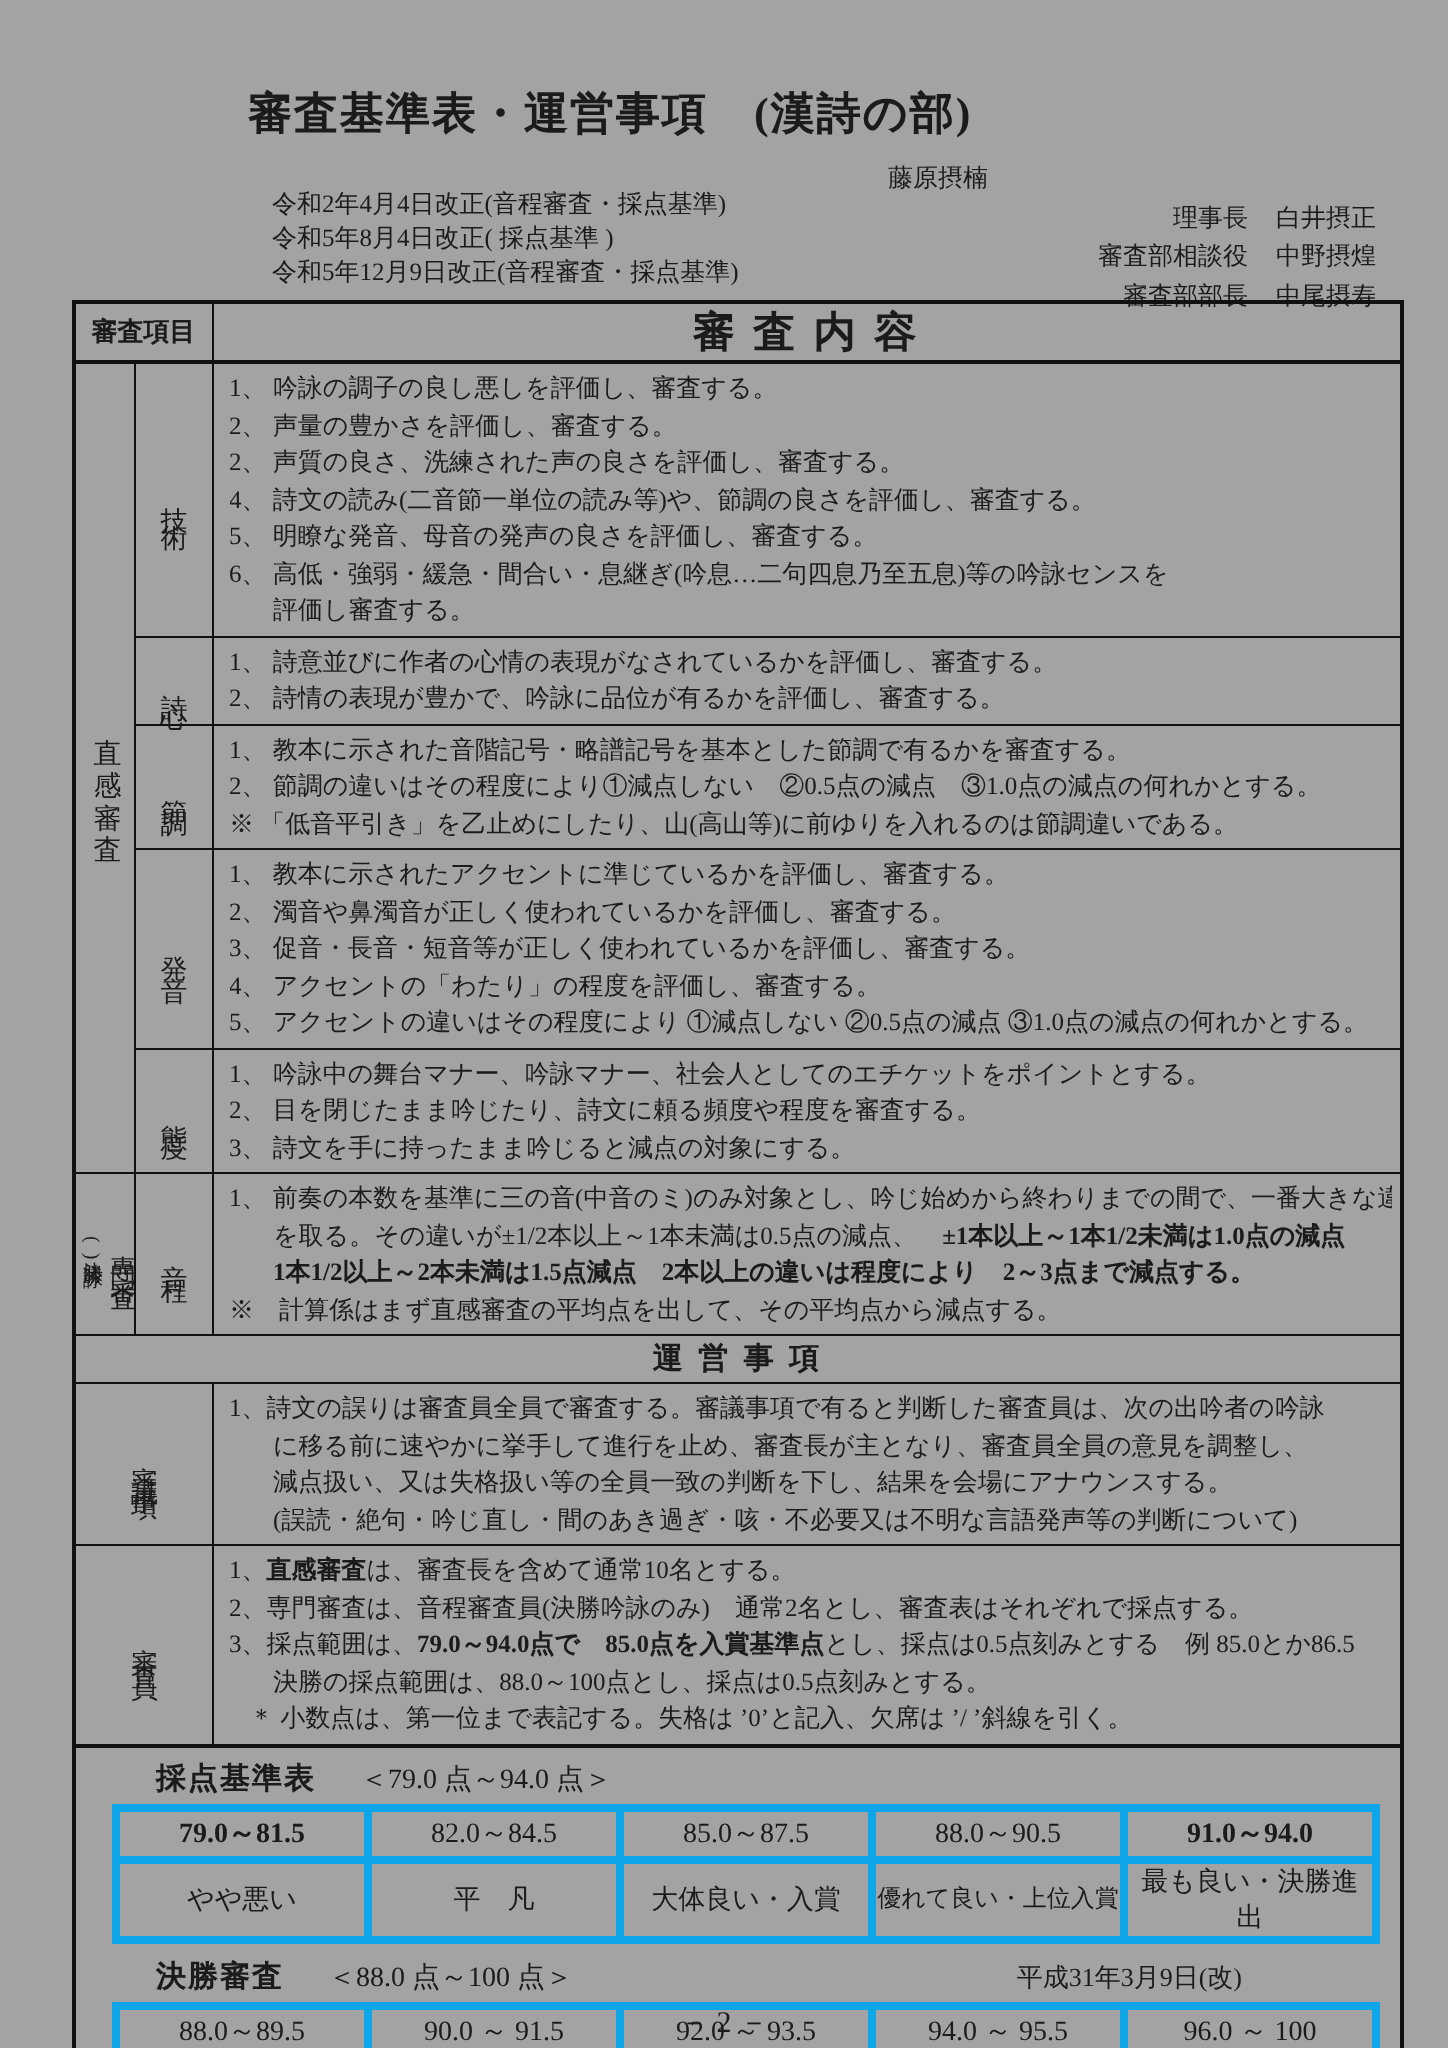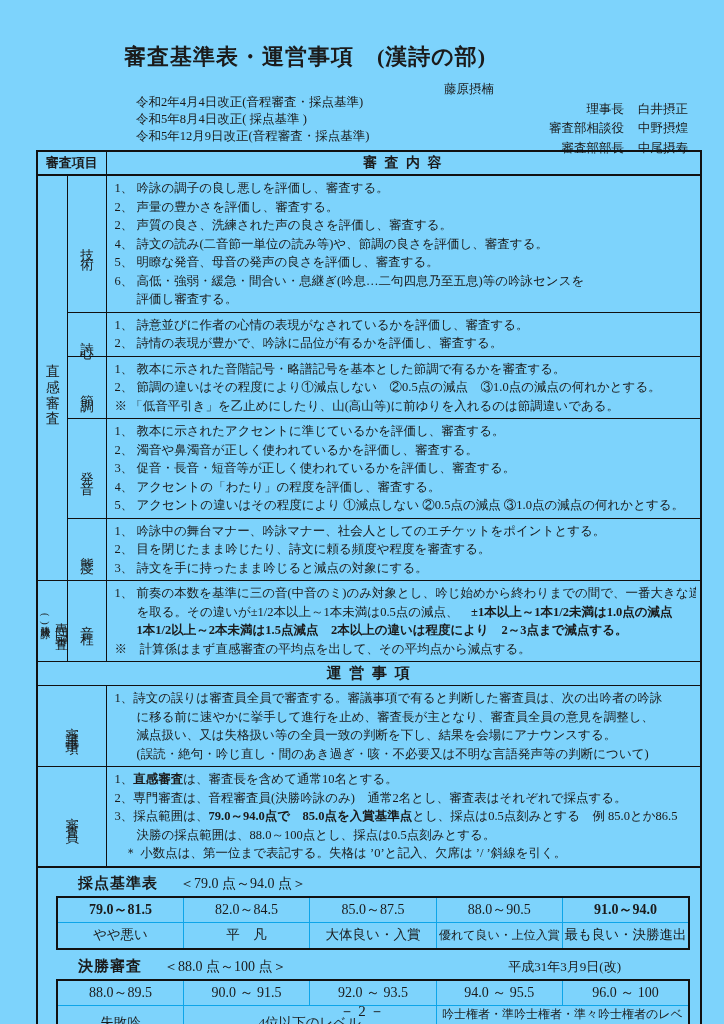--- a/index.html
+++ b/index.html
@@ -1,37 +1,37 @@
 <!DOCTYPE html>
 <html><head>
 <meta charset="utf-8">
 <style>
   * { margin:0; padding:0; box-sizing:border-box; }
   html,body { background:#888; }
   .page {
     position:relative; width:724px; height:1024px; margin:0 auto;
-    background:#7dd3fc; color:#1b1b1b; overflow:hidden;
+    background:#a3a3a3; color:#1b1b1b; overflow:hidden;
     font-family:"Liberation Serif","DejaVu Serif",serif;
   }
   .page-title {
     position:absolute; left:124px; top:42px;
     font-size:22px; font-weight:bold; letter-spacing:1px;
   }
   .revisions { position:absolute; left:136px; top:94px; font-size:12.5px; line-height:17px; }
   .officials { position:absolute; left:430px; top:80px; width:278px; font-size:12.5px; line-height:19.5px; }
   .official-row { display:flex; }
   .official-row .role { flex:1; text-align:right; }
   .official-row .name { width:70px; text-align:left; margin-left:14px; }
 
   .main-box { position:absolute; left:36px; top:150px; width:666px; }
   table.main { width:100%; border-collapse:collapse; border:2px solid #111; table-layout:fixed; }
   table.main td, table.main th { border:1px solid #111; vertical-align:middle; }
   col.c1 { width:30px; } col.c2 { width:39px; }
   th.hdr-item { font-size:13px; font-weight:normal; }
-  th.hdr-content { font-size:14px; font-weight:bold; letter-spacing:2px; }
+  th.hdr-content { font-size:21px; font-weight:bold; letter-spacing:2px; }
   tr.hdr-row th { height:24px; border-bottom:2px solid #111;font-weight:bold; }
   td.content { padding:3px 4px 3px 8px; font-size:12.5px; line-height:18.5px; }
   td.content .line { white-space:nowrap; overflow:hidden; }
   .indent { padding-left:22px; }
   .indent-sm { padding-left:10px; }
   .bold { font-weight:bold; }
   .vlabel { writing-mode:vertical-rl; text-orientation:upright; display:inline-block; }
   td.group-cell, td.cat-cell { text-align:center; }
   td.cat-cell .vlabel { font-size:13.5px; letter-spacing:10px; padding-top:10px; }
   td.group-cell .vlabel { font-size:14px; letter-spacing:16px; padding-top:16px; }
@@ -42,21 +42,21 @@
                   letter-spacing:2px; border-top:2px solid #111; border-bottom:1px solid #111; }
   tr.heavy-top td { border-top:2px solid #111; }
 
   .bottom-cell { padding:4px 4px 8px 4px; }
   .tbl-label-row { display:flex; align-items:flex-end; padding:2px 0 3px 36px; }
   .tbl-title { font-size:15px; font-weight:bold; letter-spacing:1px; }
   .tbl-range { font-size:14px; margin-left:22px; }
   .tbl-date { font-size:13px; margin-left:auto; margin-right:75px; }
   table.score { width:calc(100% - 20px); margin:0 6px 0 14px; border-collapse:collapse;
                 border:2px solid #111; table-layout:fixed; }
-  table.score td { border:1px solid #0ea5e9; text-align:center; height:26px; font-size:13.5px; }
+  table.score td { border:4px solid #0ea5e9; text-align:center; height:26px; font-size:13.5px; }
   table.score td.rng { font-size:14px; }
   table.score td.b { font-weight:bold; }
   table.score td.sm { font-size:12px; }
   table.score td.dash { border-left:1px dashed #333; }
   .page-number { position:absolute; left:0; top:1002px; width:100%; text-align:center; font-size:15px; }
 </style>
 </head>
 <body>
 
 <div class="page">

